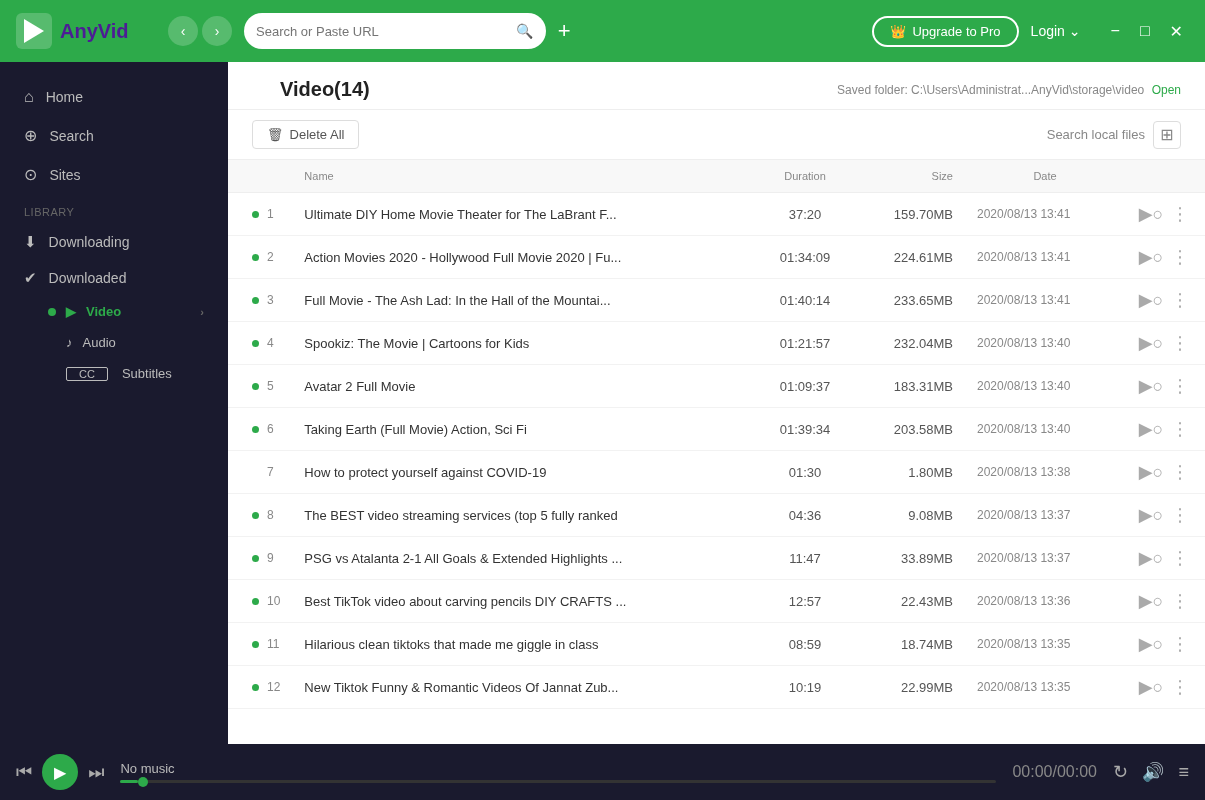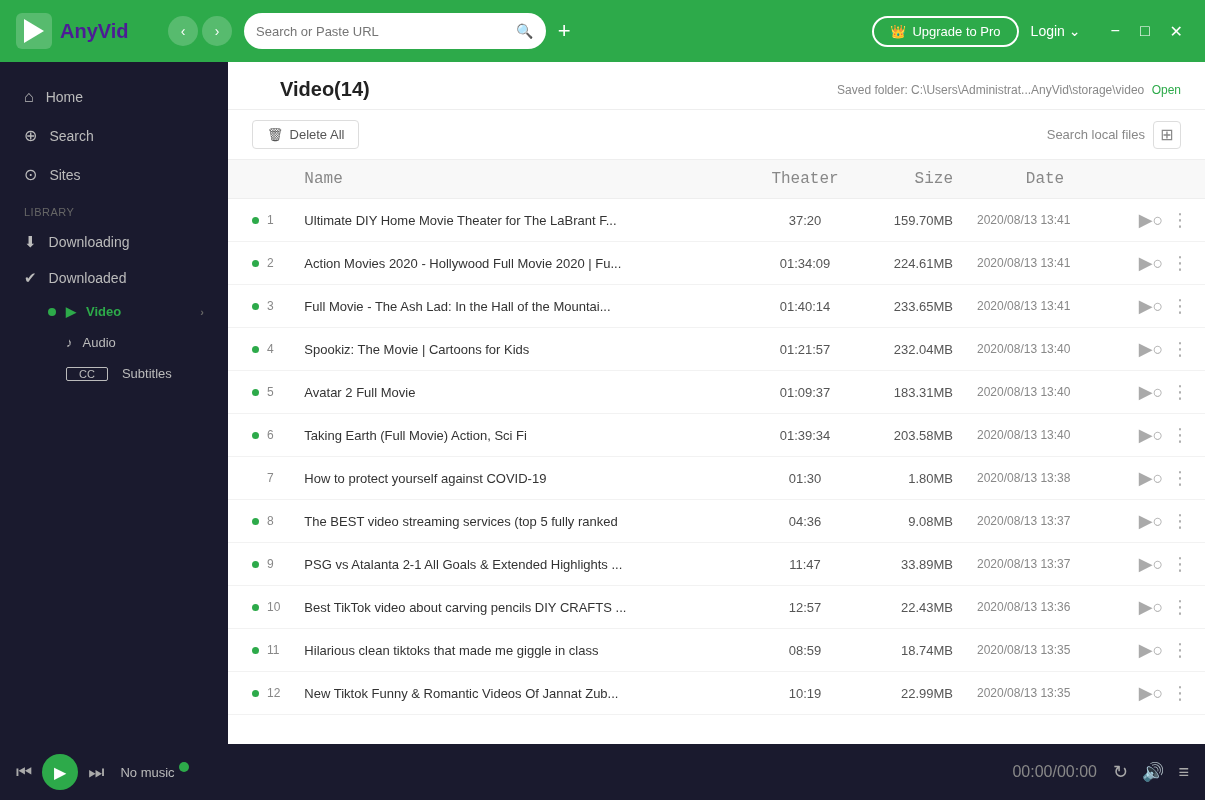--- a/index.html
+++ b/index.html
@@ -245,24 +245,23 @@
       width: 100%;
       border-collapse: collapse;
     }
     thead tr {
       background: #f8f8f8;
       border-bottom: 1px solid #eee;
     }
     th {
       padding: 10px 12px;
       text-align: left;
-      font-size: 16px;
+      font-size: 11px;
       color: #888;
       font-weight: 500;
-      font-family: Liberation Mono, monospace;
     }
     th.th-num { width: 50px; padding-left: 24px; }
     th.th-name { }
     th.th-duration { width: 120px; text-align: center; }
     th.th-size { width: 100px; text-align: right; }
     th.th-date { width: 160px; text-align: center; }
     th.th-actions { width: 80px; }
 
     tbody tr {
       border-bottom: 1px solid #f2f2f2;
@@ -327,21 +326,21 @@
       border-radius: 50%;
       display: flex;
       align-items: center;
       justify-content: center;
       color: white;
       font-size: 16px;
     }
     .player-track {
       flex: 1;
       display: flex;
-      flex-direction: row;
+      flex-direction: column;
       gap: 4px;
     }
     .track-title {
       font-size: 13px;
       color: #bbb;
     }
     .track-bar {
       height: 3px;
       background: #333;
       border-radius: 2px;
@@ -481,21 +480,21 @@
         </div>
       </div>
     </div>
 
     <div class="table-container">
       <table>
         <thead>
           <tr>
             <th class="th-num"></th>
             <th class="th-name">Name</th>
-            <th class="th-duration">Theater</th>
+            <th class="th-duration">Duration</th>
             <th class="th-size">Size</th>
             <th class="th-date">Date</th>
             <th class="th-actions"></th>
           </tr>
         </thead>
         <tbody id="video-table-body">
         <tr>
     <td class="td-num">
       <div class="row-num-cell">
         <span class="row-dot"></span>

